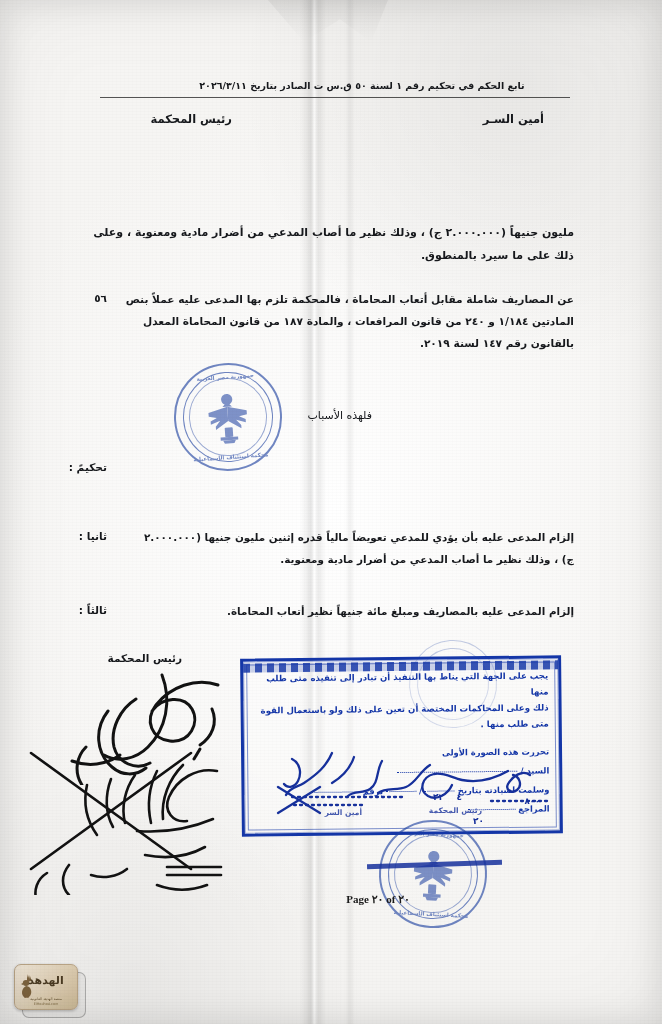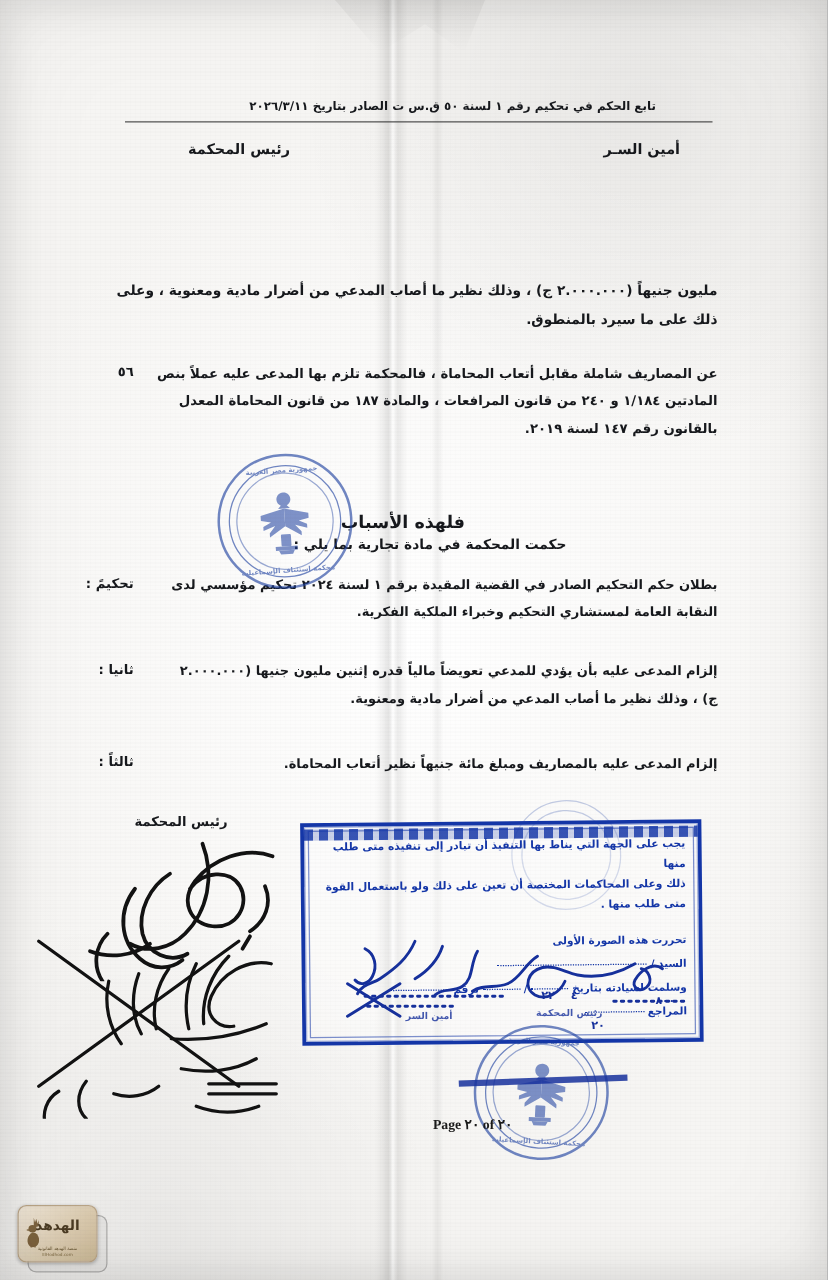--- a/index.html
+++ b/index.html
@@ -87,21 +87,21 @@
   }
 
   .para-56{
     top:288px;right:88px;width:460px;font-size:10.6px;line-height:2.1;
   }
   .para-56-num{
     position:absolute;top:288px;right:555px;font-size:10.5px;font-weight:700;color:#16181c;
   }
 
   .asbab{
-    top:405px;right:290px;font-size:14px;font-weight:700;
+    top:405px;right:290px;font-size:11px;font-weight:400;
   }
   .hakamat{
     top:425px;right:88px;width:460px;font-size:11px;text-align:center;
   }
   .rule-label{
     position:absolute;font-size:10.6px;font-weight:700;color:#16181c;
   }
   .rule-body{
     position:absolute;font-size:10.4px;font-weight:700;line-height:2.15;
     direction:rtl;text-align:right;color:#16181c;
@@ -234,24 +234,22 @@
 
   <div class="doc-text sig-secretary">أمين السـر</div>
   <div class="doc-text sig-president-top">رئيس المحكمة</div>
 
   <div class="doc-text para-1">مليون جنيهاً (٢.٠٠٠.٠٠٠ ج) ، وذلك نظير ما أصاب المدعي من أضرار مادية ومعنوية ، وعلى ذلك على ما سيرد بالمنطوق.</div>
 
   <div class="doc-text para-56-num">٥٦</div>
   <div class="doc-text para-56">عن المصاريف شاملة مقابل أتعاب المحاماة ، فالمحكمة تلزم بها المدعى عليه عملاً بنص المادتين ١/١٨٤ و ٢٤٠ من قانون المرافعات ، والمادة ١٨٧ من قانون المحاماة المعدل بالقانون رقم ١٤٧ لسنة ٢٠١٩.</div>
 
   <div class="doc-text asbab">فلهذه الأسباب</div>
-  <div class="doc-text hakamat">حكمت المحكمة في مادة تجارية بما يلي :</div>
 
   <div class="doc-text rule-label" style="top:457px;right:555px;">تحكيمً :</div>
-  <div class="doc-text rule-body" style="top:457px;right:88px;width:440px;">بطلان حكم التحكيم الصادر في القضية المقيدة برقم ١ لسنة ٢٠٢٤ تحكيم مؤسسي لدى النقابة العامة لمستشاري التحكيم وخبراء الملكية الفكرية.</div>
 
   <div class="doc-text rule-label" style="top:526px;right:555px;">ثانيا :</div>
   <div class="doc-text rule-body" style="top:526px;right:88px;width:440px;">إلزام المدعى عليه بأن يؤدي للمدعي تعويضاً مالياً قدره إثنين مليون جنيها (٢.٠٠٠.٠٠٠ ج) ، وذلك نظير ما أصاب المدعي من أضرار مادية ومعنوية.</div>
 
   <div class="doc-text rule-label" style="top:600px;right:555px;">ثالثاً :</div>
   <div class="doc-text rule-body" style="top:600px;right:88px;width:440px;">إلزام المدعى عليه بالمصاريف ومبلغ مائة جنيهاً نظير أتعاب المحاماة.</div>
 
   <div class="seal" id="seal-main">
     <div class="inner"></div>
     <div class="inner2"></div>

